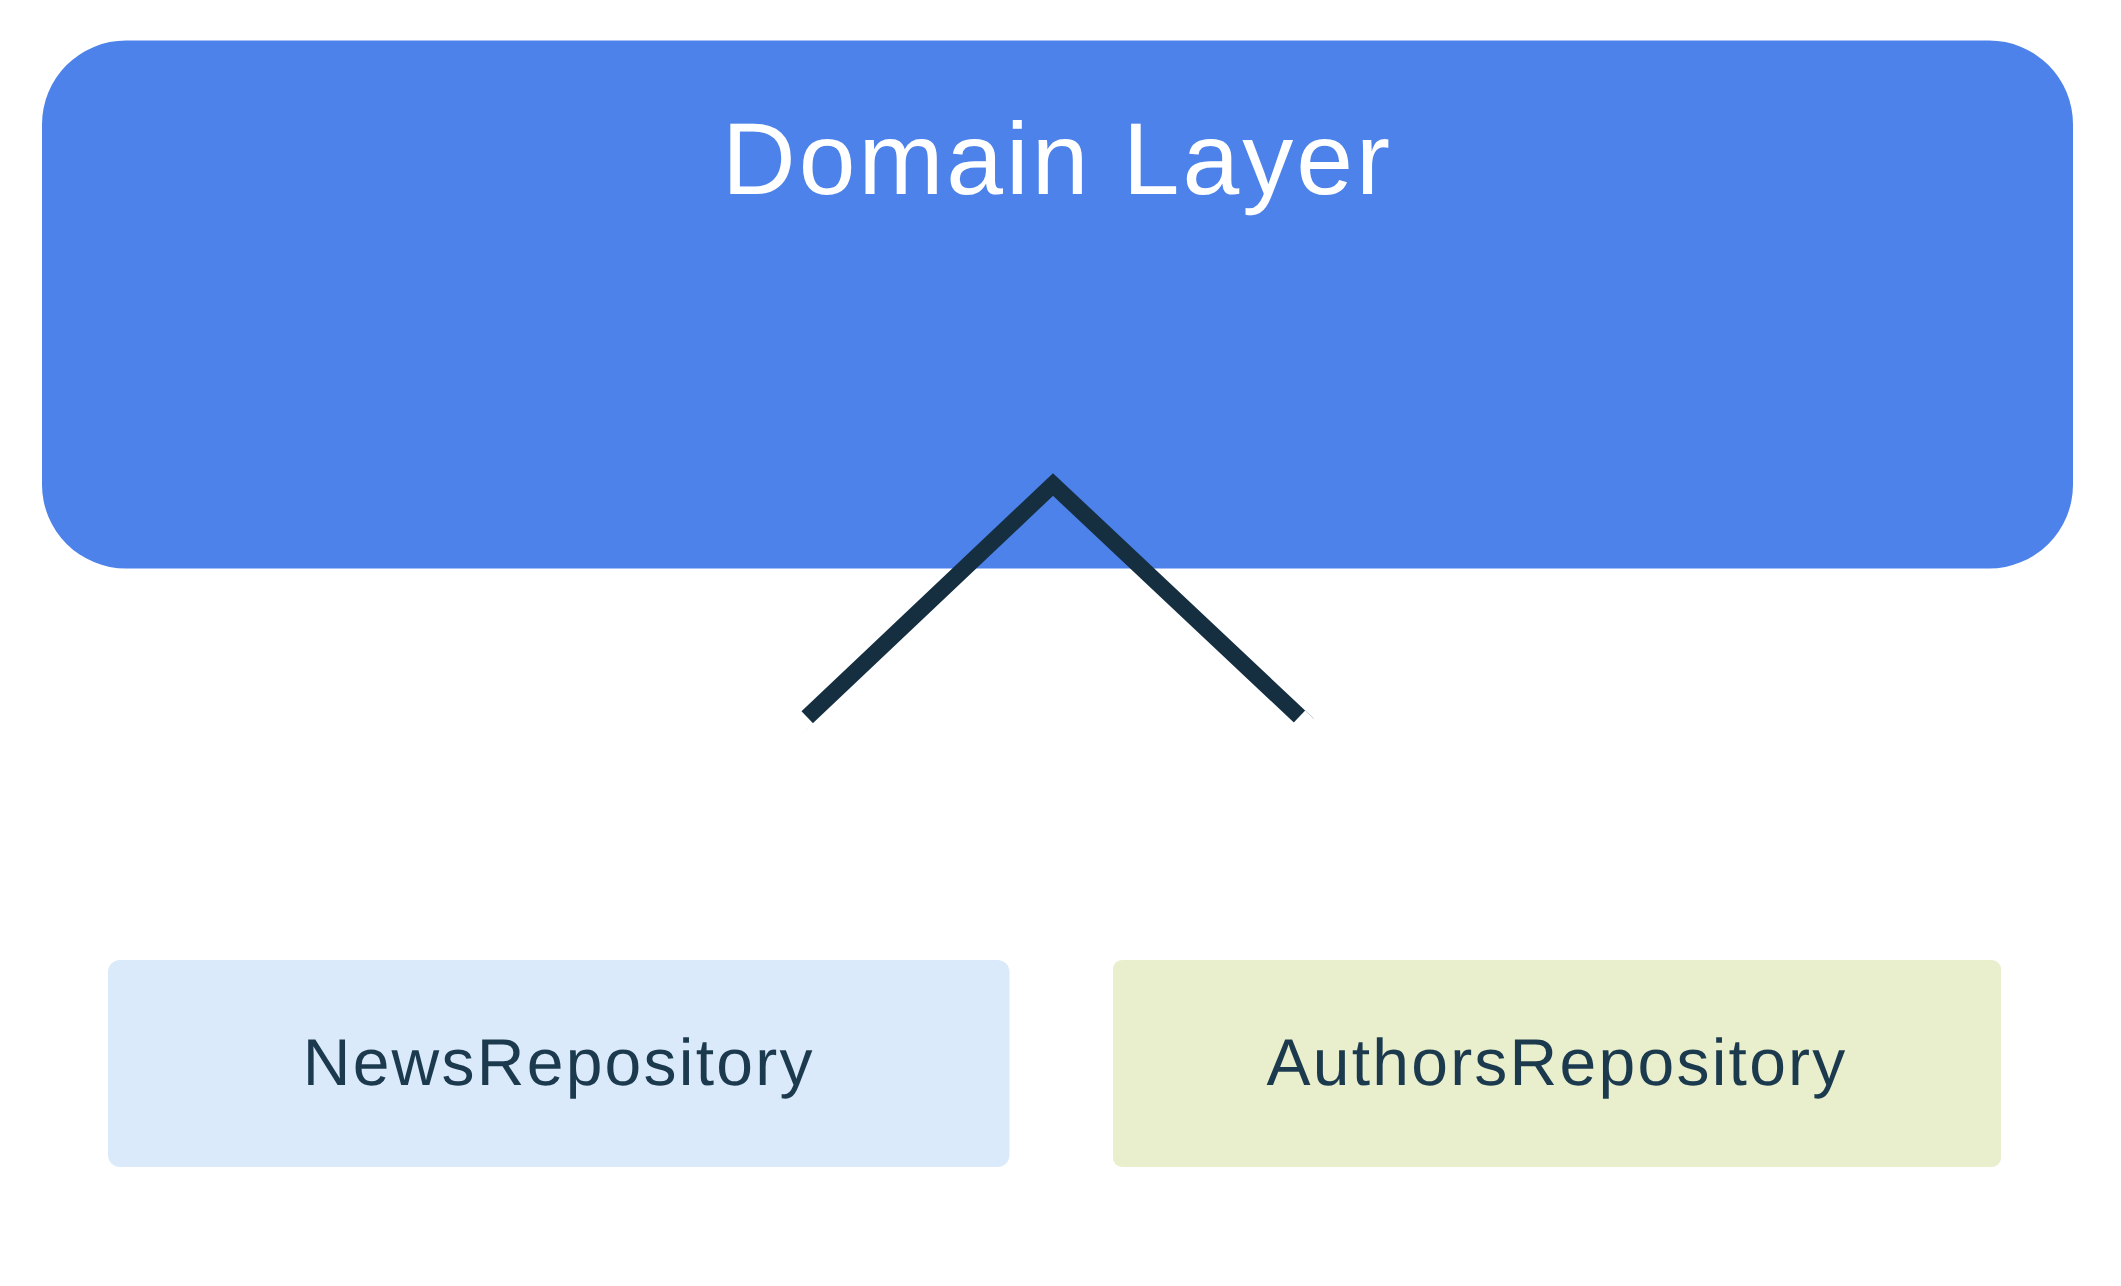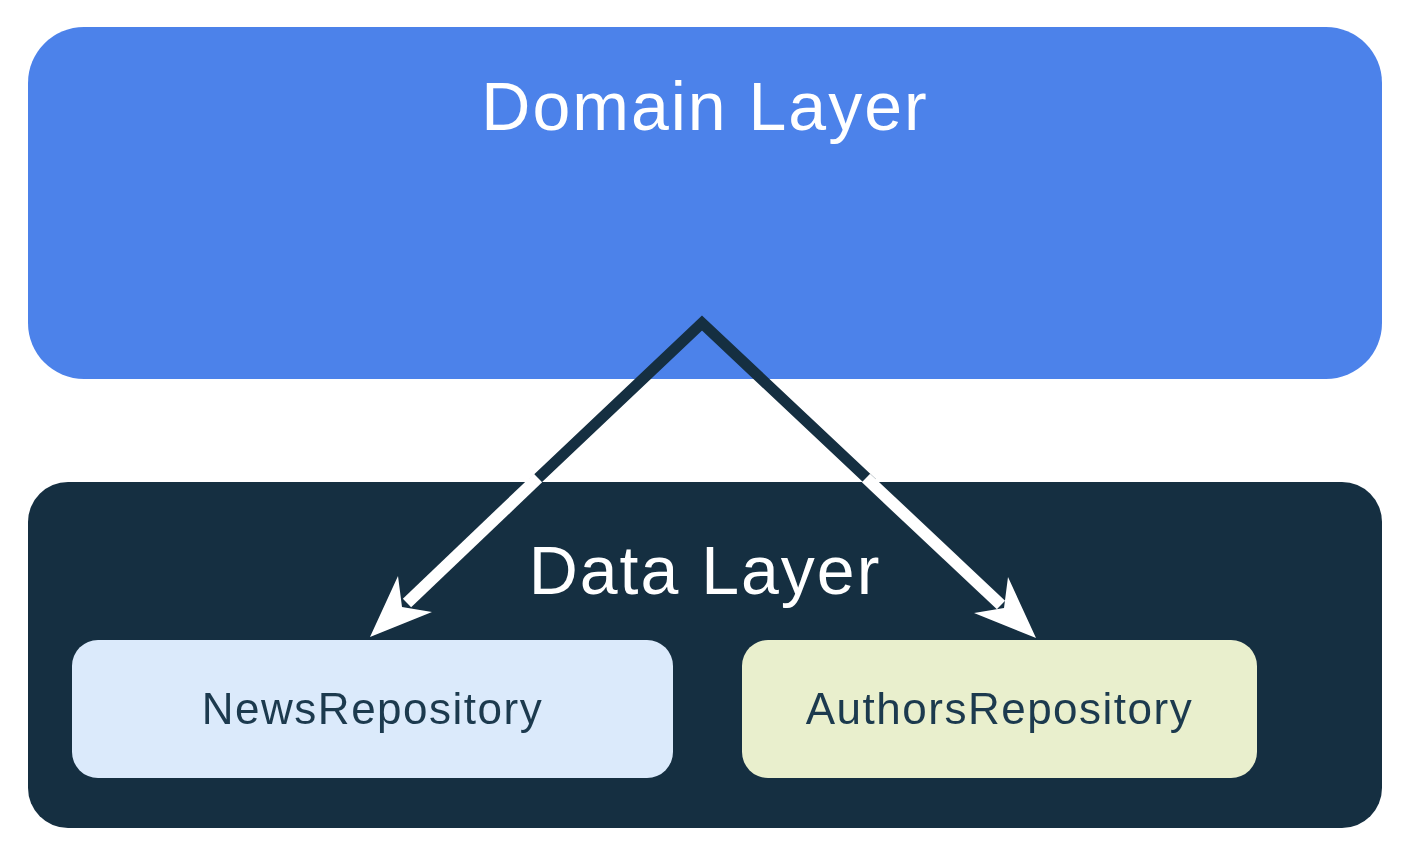--- a/index.html
+++ b/index.html
@@ -66,29 +66,29 @@
     width: 1262px; height: 139px;
     background: var(--cream);
     border-radius: 26px;
     font-size: 44px;
     letter-spacing: 1.5px;
   }
   .news-node {
     left: 72px; top: 640px;
     width: 601px; height: 138px;
     background: var(--lightblue);
-    border-radius: 26px;
+    border-radius: 8px;
     font-size: 44px;
     letter-spacing: 1.5px;
   }
   .authors-node {
     left: 742px; top: 640px;
-    width: 515px; height: 138px;
+    width: 592px; height: 138px;
     background: var(--cream);
-    border-radius: 26px;
+    border-radius: 6px;
     font-size: 44px;
     letter-spacing: 1.5px;
   }
   svg.arrows {
     position: absolute;
     inset: 0;
     width: 1414px;
     height: 857px;
     pointer-events: none;
   }
@@ -110,23 +110,20 @@
 </style>
 </head>
 <body>
 
 <div class="stage">
 
   <div class="layer-box domain-box">
     <div class="layer-title domain-title">Domain Layer</div>
   </div>
 
-  <div class="layer-box data-box">
-    <div class="layer-title data-title">Data Layer</div>
-  </div>
 
   <div class="node news-node">
     <span>NewsRepository</span>
   </div>
 
   <div class="node authors-node">
     <span>AuthorsRepository</span>
   </div>
 
   <svg class="arrows" viewBox="0 0 1414 857">

